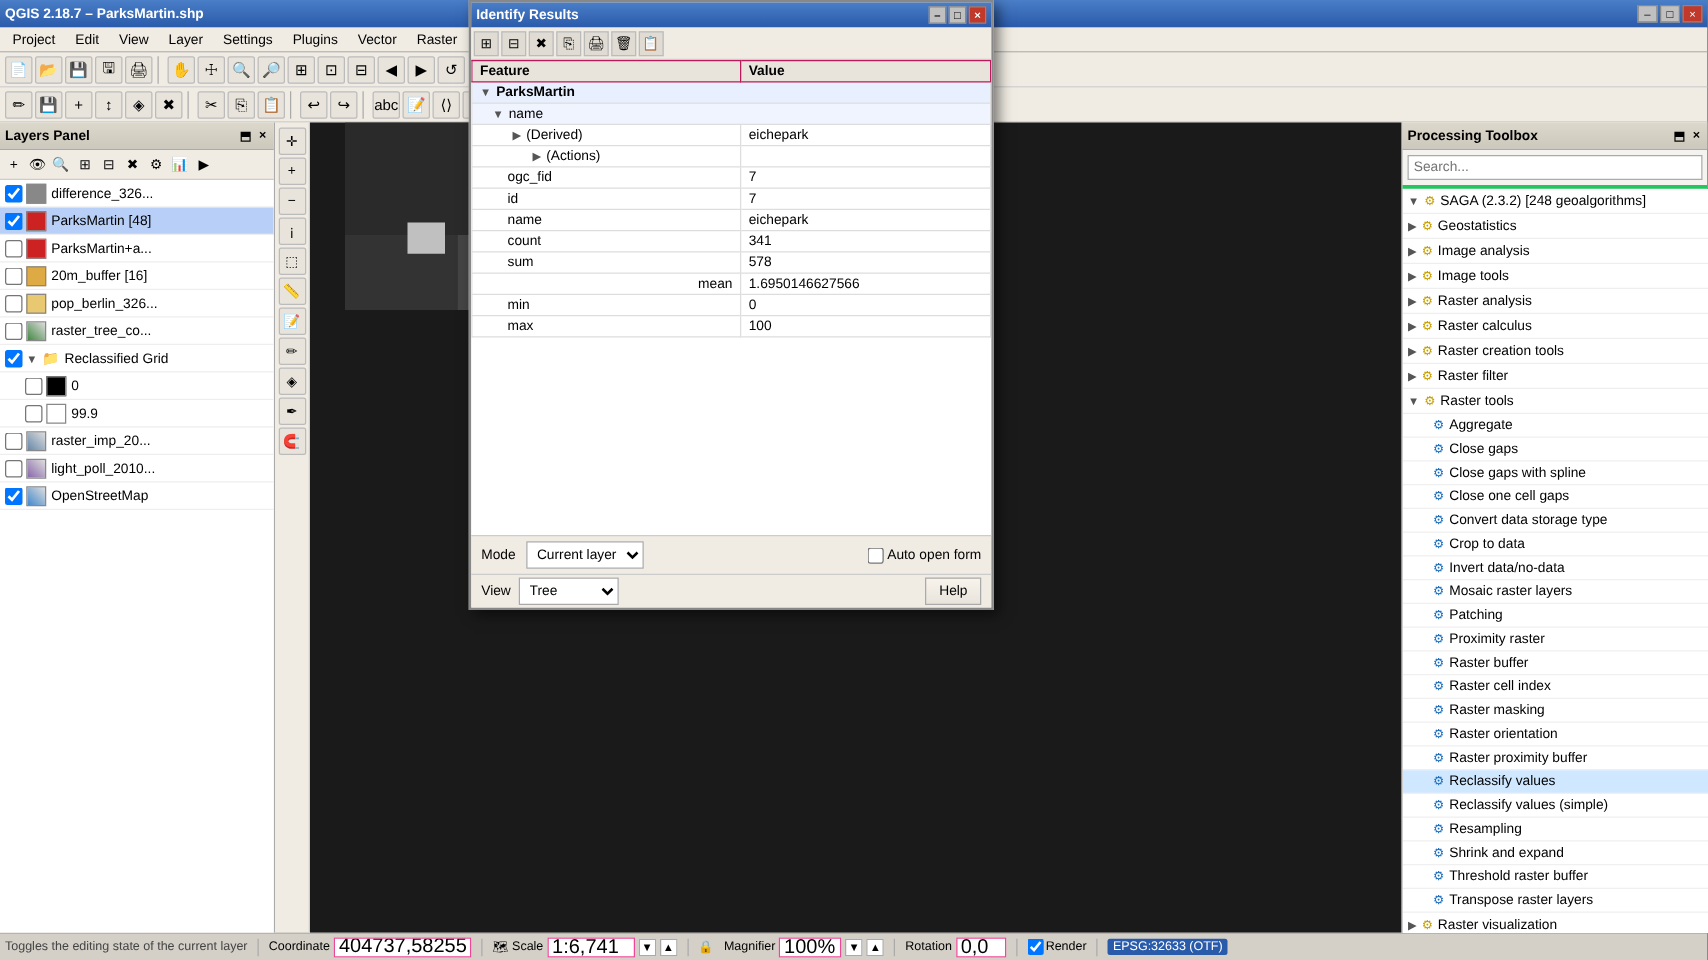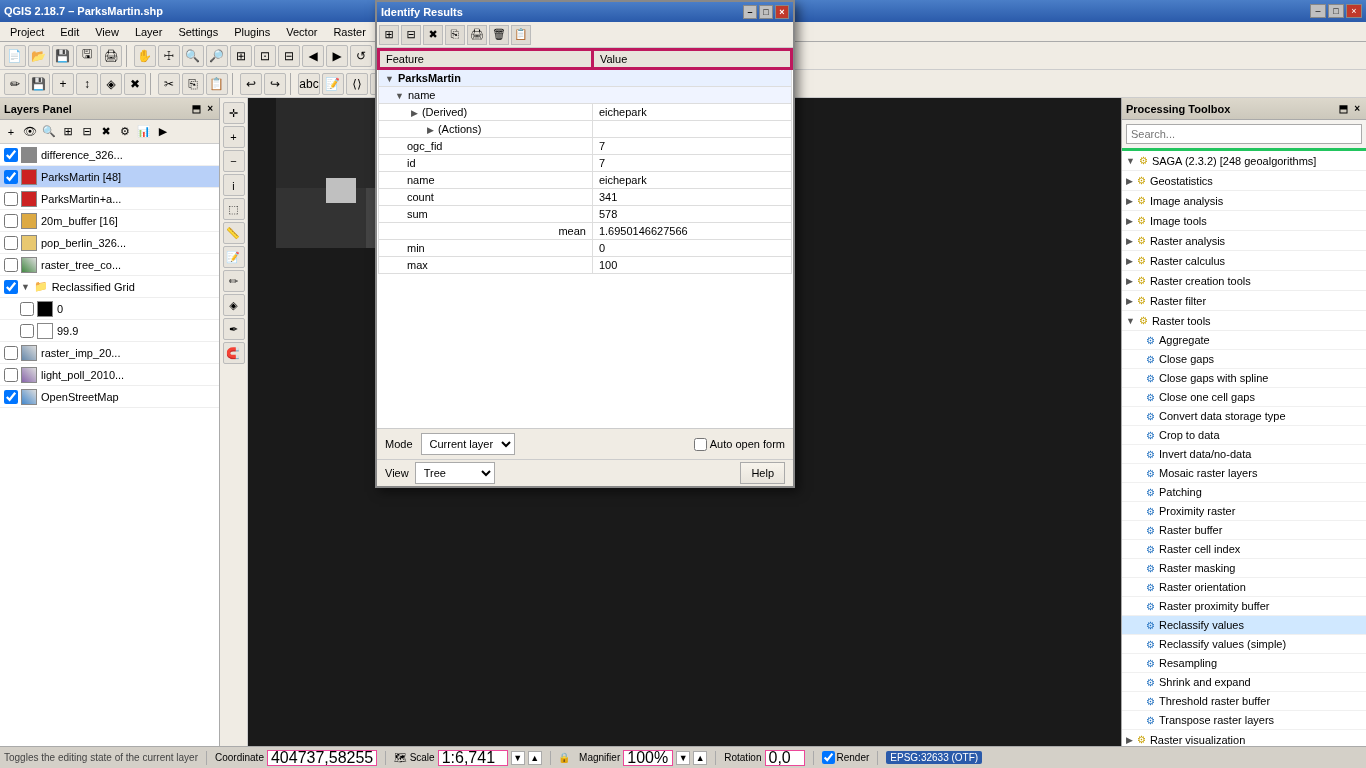--- a/index.html
+++ b/index.html
@@ -240,24 +240,24 @@
       height: 380px;
       overflow-y: auto;
     }
     .identify-table {
       width: 100%;
       border-collapse: collapse;
       font-size: 11px;
     }
     .identify-table th {
       background: #e8e4dc;
-      border: 3px solid #be185d;
+      border: 1px solid #be185d;
       padding: 2px 6px;
       text-align: left;
-      font-weight: normal;
+      font-weight: bold;
     }
     .identify-table td {
       border: 1px solid #ddd;
       padding: 2px 6px;
     }
     .group-row td {
       background: #e8f0ff;
       font-weight: bold;
     }
     .sub-group-row td {

